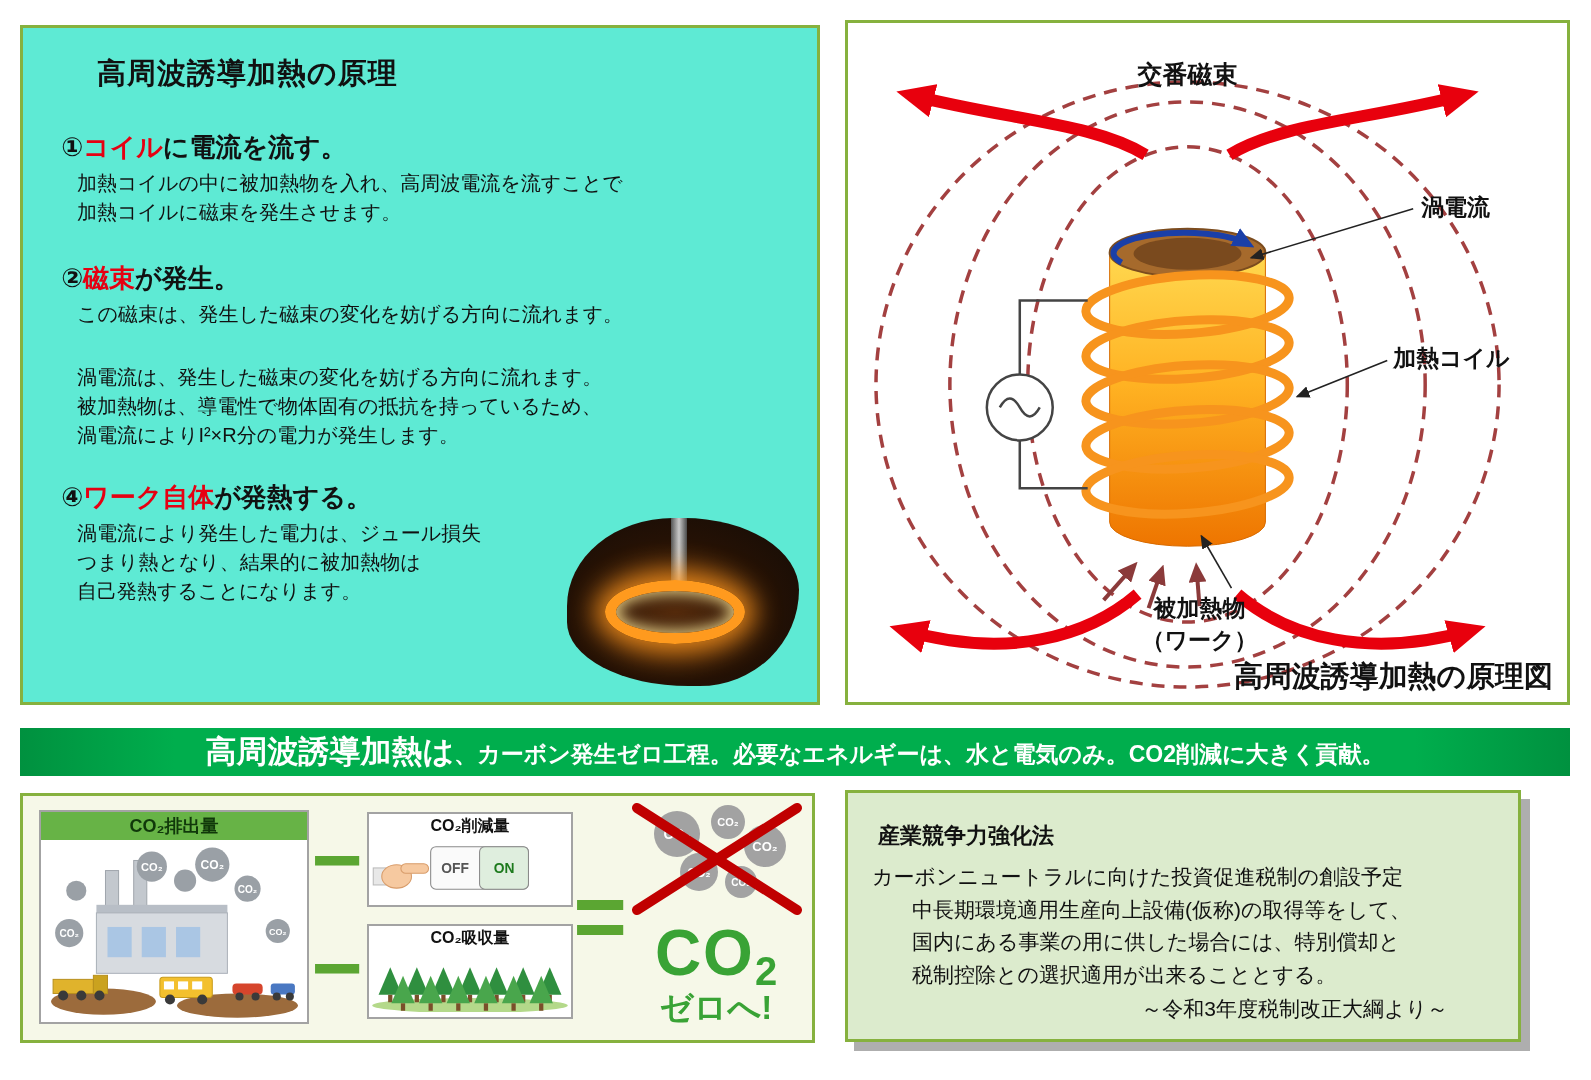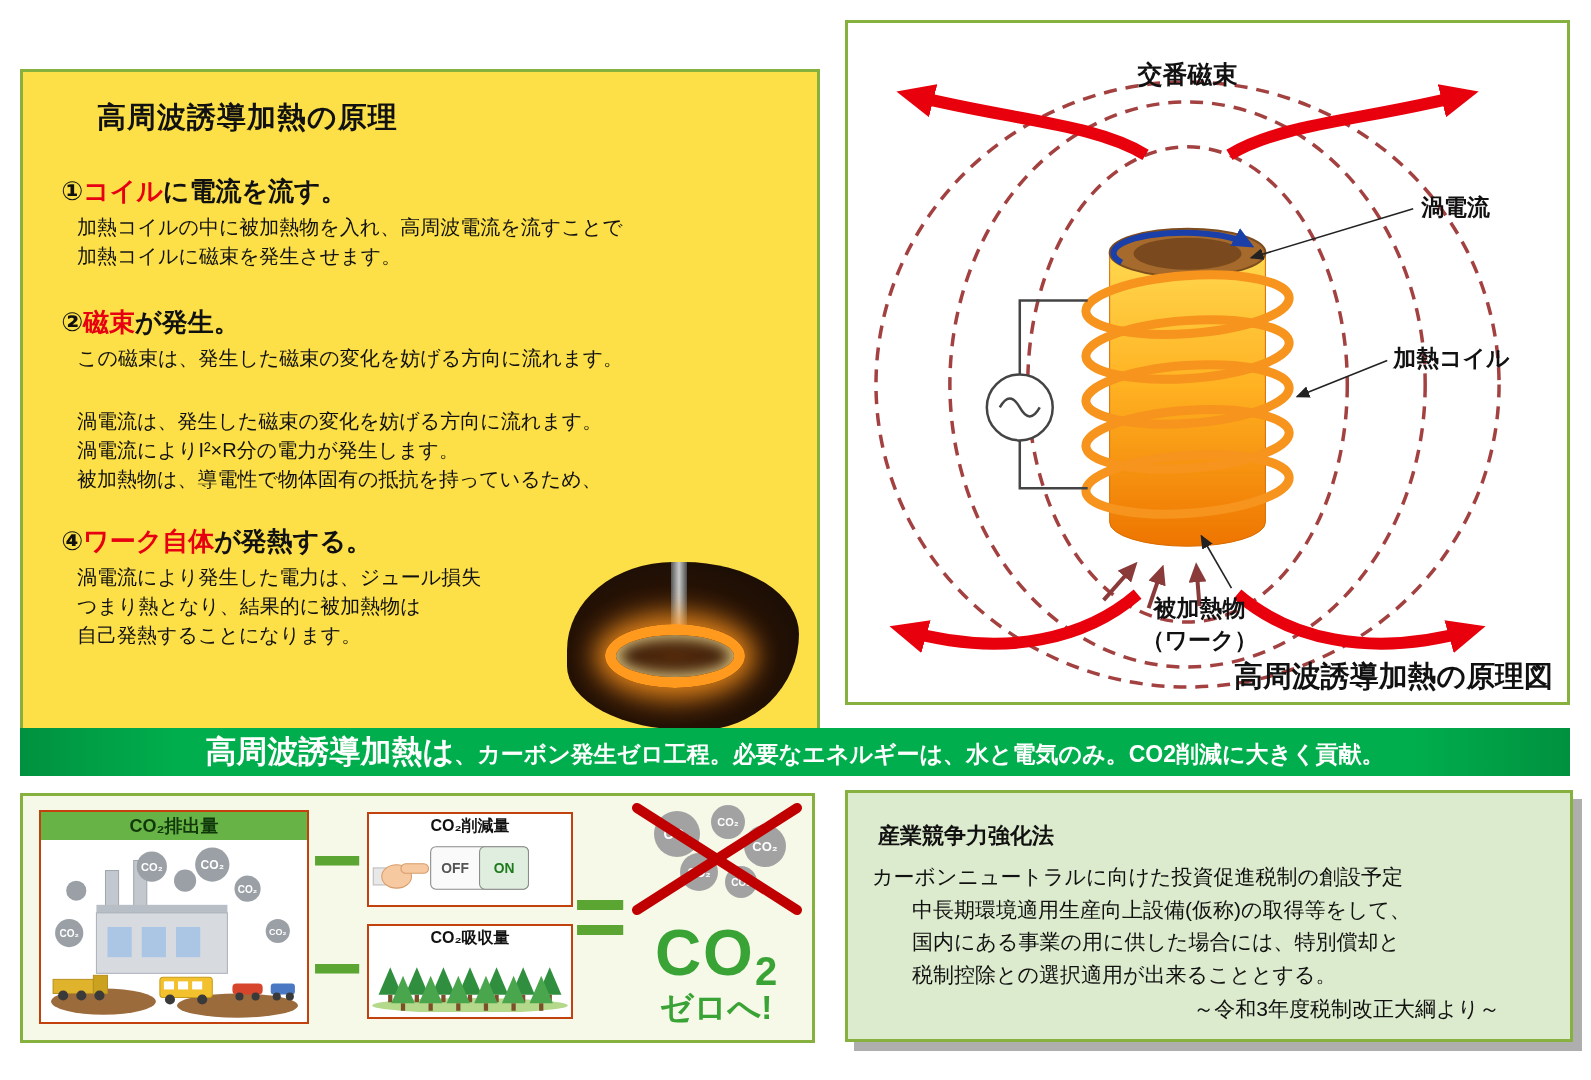--- a/index.html
+++ b/index.html
@@ -2,21 +2,21 @@
 <html><head>
 <meta charset="utf-8">
 <style>
   * { box-sizing: border-box; margin: 0; padding: 0; }
   body { background:#fff; font-family:"Liberation Sans","DejaVu Sans",sans-serif; }
   .canvas { position:relative; width:1591px; height:1080px; background:#fff; overflow:hidden; }
 
   .panel { position:absolute; border:3px solid #86b13e; }
 
   
-  #principle-panel { left:20px; top:25px; width:800px; height:680px; background:#fde047;margin-top:44px; }
+  #principle-panel { left:20px; top:25px; width:800px; height:680px; background:#5eead4; }
   .p-title { margin:26px 0 0 74px; font-size:29px; font-weight:bold; color:#111; letter-spacing:1px; }
   .steps { margin-left:38px; }
   .step1 { margin-top:36px; } .step2 { margin-top:34px; } .step3 { margin-top:34px; } .step4 { margin-top:30px; }
   .step-h { font-size:26px; font-weight:bold; color:#111; }
   .step-h .kw { color:#e60012; }
   .step-body { font-size:20px; color:#111; margin-left:16px; margin-top:4px; line-height:1.45; }
   .photo { position:absolute; right:18px; bottom:16px; width:232px; height:168px;
            background:radial-gradient(ellipse at 45% 55%, #4a2408 0%, #241105 55%, #120b06 100%);
            border-radius:48% 52% 45% 55% / 55% 45% 60% 40%; overflow:hidden; }
   .photo .rod  { position:absolute; left:104px; top:0; width:16px; height:64px;
@@ -31,41 +31,41 @@
 
   
   #banner { position:absolute; left:20px; top:728px; width:1550px; height:48px;
             background:linear-gradient(90deg,#00913f 0%,#00ae4d 10%,#00ae4d 90%,#00913f 100%);
             display:flex; align-items:center; justify-content:center; }
   #banner .big   { color:#fff; font-weight:bold; font-size:31px; }
   #banner .small { color:#fff; font-weight:bold; font-size:23px; }
 
   
   #co2-panel { left:20px; top:793px; width:795px; height:250px; background:#f6f8e8; }
-  .co2-box { position:absolute; background:#fff; border:2px solid #c2410c; }
+  .co2-box { position:absolute; background:#fff; border:2px solid #a3a3a3; }
   .co2-box-header { height:28px; background:#67b346; color:#10380a; font-weight:bold; font-size:18px;
                     display:flex; align-items:center; justify-content:center; }
   .co2-box-title  { height:24px; color:#111; font-weight:bold; font-size:16px;
                     display:flex; align-items:center; justify-content:center; }
   #emission-box   { left:16px;  top:14px;  width:270px; height:214px; }
   #reduction-box  { left:344px; top:16px;  width:206px; height:95px; }
   #absorption-box { left:344px; top:128px; width:206px; height:95px; }
   .minus { position:absolute; left:288px; width:52px; height:100px; line-height:96px; text-align:center;
            color:#5ba632; font-size:88px; font-weight:bold; }
   #minus-1 { top:16px; } #minus-2 { top:124px; }
   #equals { position:absolute; left:548px; top:72px; width:58px; height:100px; line-height:96px;
             text-align:center; color:#5ba632; font-size:92px; font-weight:bold; }
   #crossed-co2 { position:absolute; left:606px; top:6px; width:175px; height:115px; }
   #co2-zero { position:absolute; left:598px; top:120px; width:190px; text-align:center; color:#39a335; font-weight:bold; }
   #co2-zero .co  { font-size:64px; letter-spacing:2px; }
   #co2-zero .sub { font-size:40px; vertical-align:-10px; }
   #co2-zero .zero { font-size:33px; margin-top:-8px; }
 
   
-  #law-panel { left:845px; top:790px; width:728px; height:252px; background:#dcebcd;
+  #law-panel { left:845px; top:790px; width:676px; height:252px; background:#dcebcd;
                box-shadow:9px 9px 0 rgba(140,140,140,.7); padding-top:26px; }
   .law-line  { font-size:21px; color:#111; line-height:1.55; }
   .law-0 { font-weight:bold; font-size:22px; margin-left:30px; margin-bottom:8px; }
   .law-1 { font-weight:normal; margin-left:24px; }
   .law-2, .law-3, .law-4 { margin-left:64px; }
   .law-5 { text-align:right; padding-right:70px; margin-top:2px; }
 </style>
 </head>
 <body>
 
@@ -90,22 +90,22 @@
           <span>②</span><span></span><span class="kw">磁束</span><span>が発生。</span>
         </div>
         <div class="step-body">
           <div>この磁束は、発生した磁束の変化を妨げる方向に流れます。</div>
         </div>
       </div>
 
       <div class="step3">
         <div class="step-body">
           <div>渦電流は、発生した磁束の変化を妨げる方向に流れます。</div>
+          <div>被加熱物は、導電性で物体固有の抵抗を持っているため、</div>
           <div>渦電流によりI²×R分の電力が発生します。</div>
-          <div>被加熱物は、導電性で物体固有の抵抗を持っているため、</div>
         </div>
       </div>
 
       <div class="step4">
         <div class="step-h">
           <span>④</span><span></span><span class="kw">ワーク自体</span><span>が発熱する。</span>
         </div>
         <div class="step-body">
           <div>渦電流により発生した電力は、ジュール損失</div>
           <div>つまり熱となり、結果的に被加熱物は</div>

